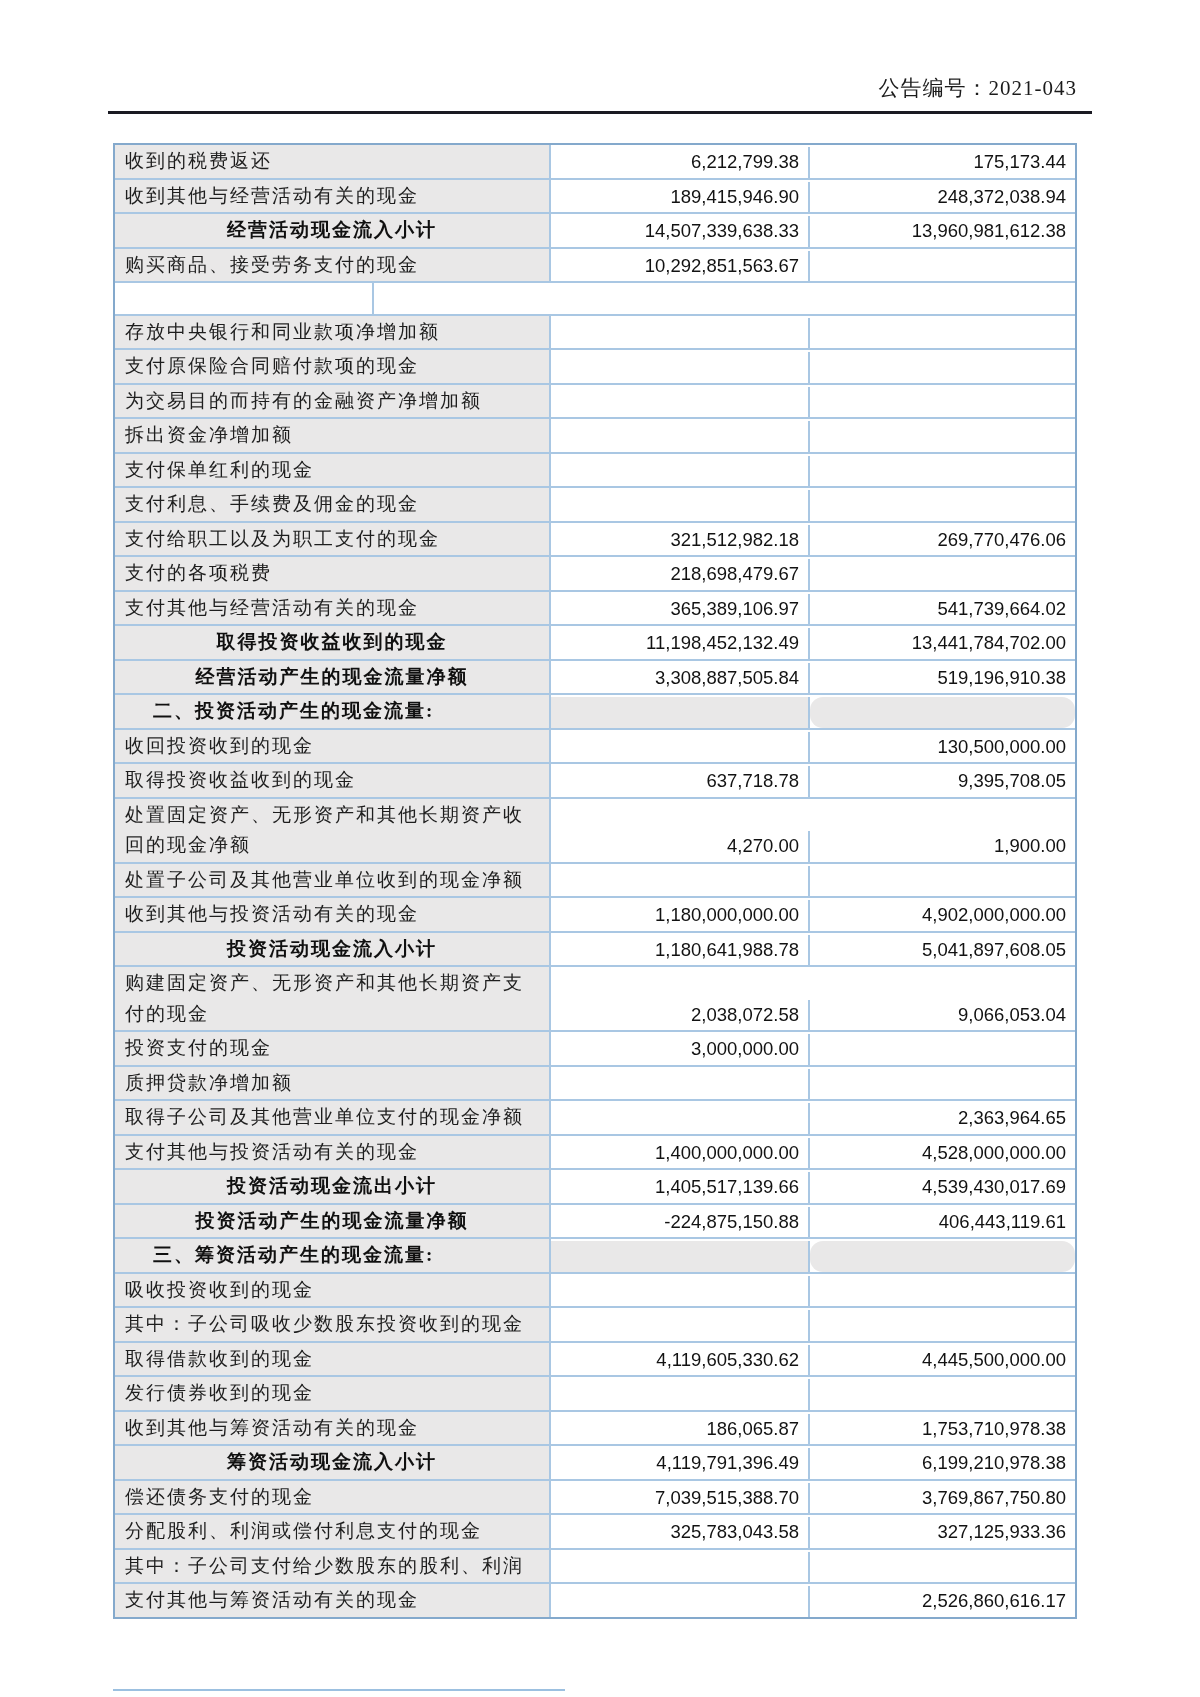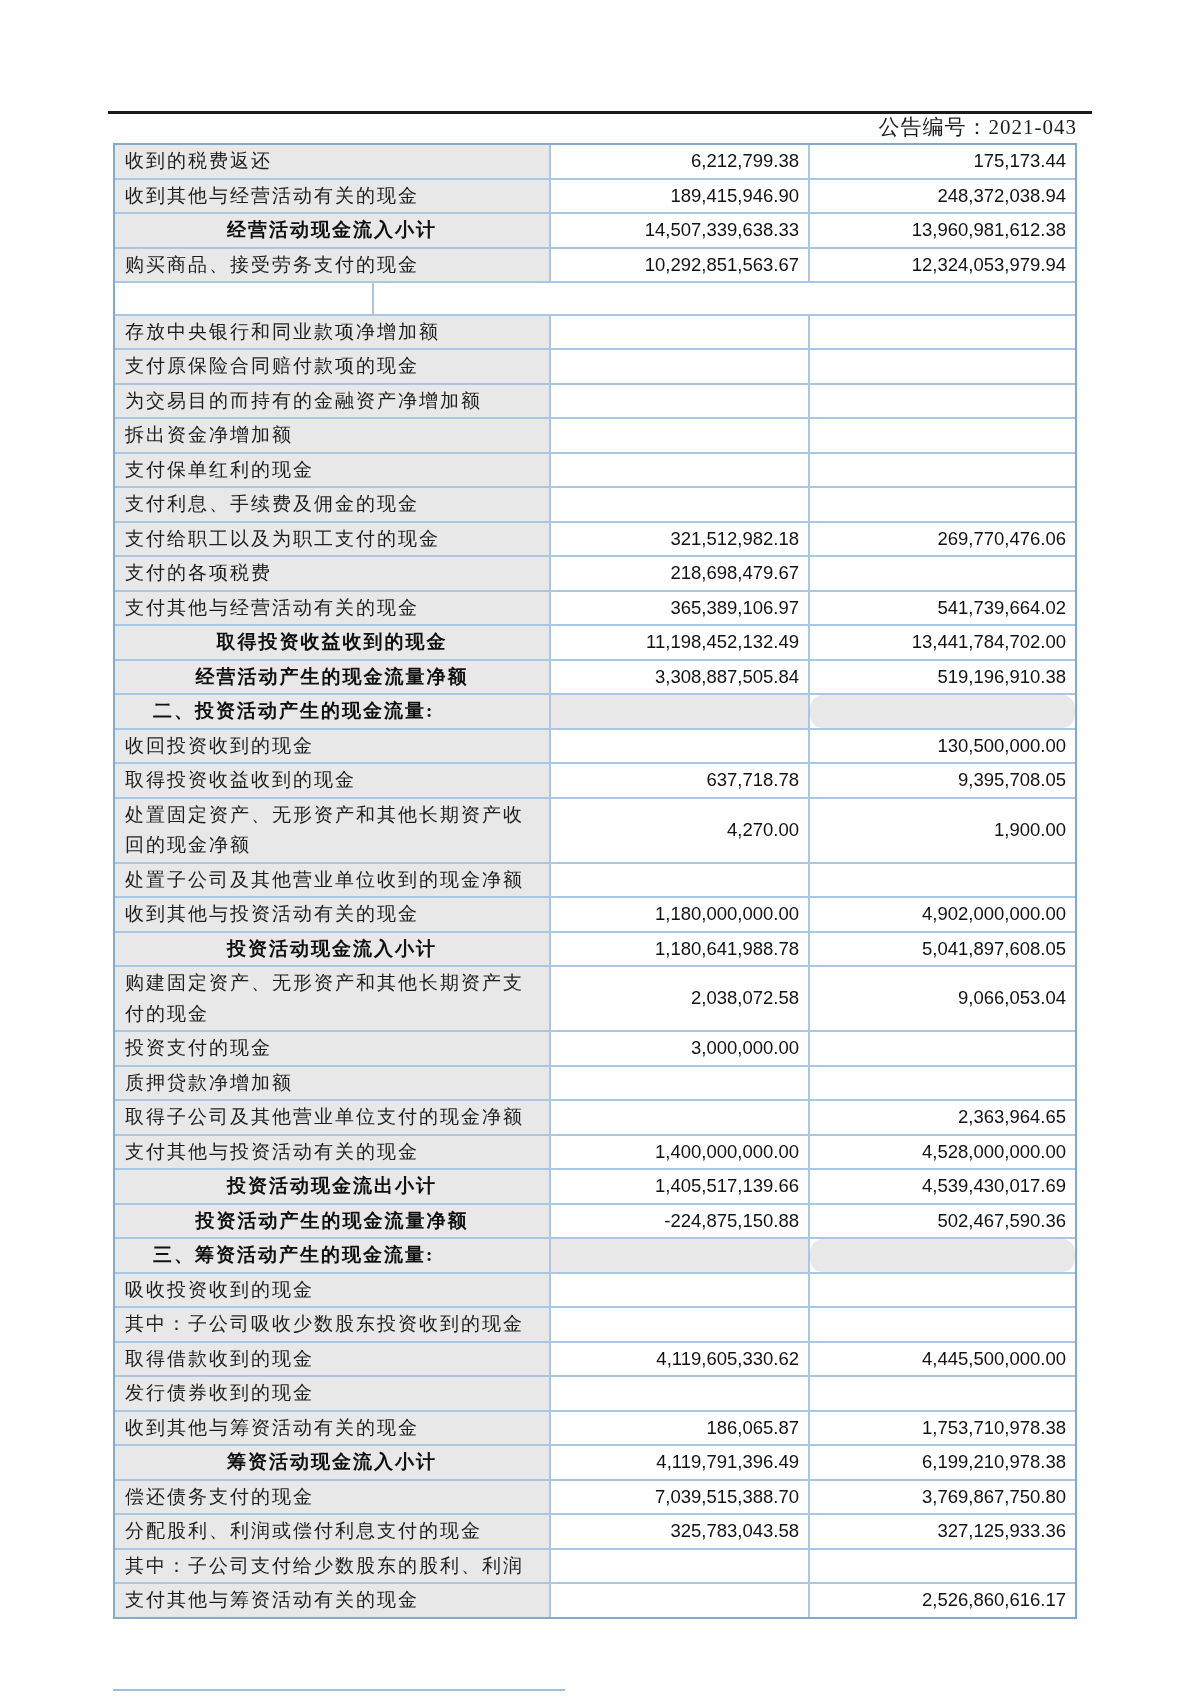--- a/index.html
+++ b/index.html
@@ -2,31 +2,31 @@
 <html><head>
 <meta charset="utf-8">
 <style>
   html,body { margin:0; padding:0; background:#ffffff; }
   .page {
     position:relative; width:1200px; height:1697px; background:#ffffff;
     font-family:"Liberation Serif","DejaVu Serif",serif; overflow:hidden;
   }
   .doc-number {
     position:absolute; top:74px; right:123px;
-    font-size:21px; color:#1b1b1b; letter-spacing:1px; white-space:nowrap;margin-top:39px;
+    font-size:21px; color:#1b1b1b; letter-spacing:1px; white-space:nowrap;
   }
   .header-rule {
     position:absolute; top:111px; left:108px; width:984px; height:3px;
     background:#1a1a22;
   }
   .cfs-table {
     position:absolute; top:143px; left:113px; width:964px;
     border:2px solid #84a9cc; box-sizing:border-box; background:#ffffff;
   }
-  .row { display:flex; border-top:2px solid #a9c7e3; }
+  .row { display:flex; border-top:2px solid #a9c7e3;align-items:flex-end; }
   .row:first-child { border-top:none; }
   .cell { box-sizing:border-box; display:flex; align-items:center; }
   .cell.label {
     width:436px; background:#e9e8e8; padding:1px 10px;
     font-size:19px; letter-spacing:2px; line-height:30.5px; min-height:30.5px;
     color:#1e1e1e; border-right:2px solid #a9c7e3;
     justify-content:flex-start; text-align:left;
   }
   .cell.num {
     width:259px; padding:0 9px; justify-content:flex-end; text-align:right;
@@ -65,21 +65,20 @@
 
   <div class="row subtotal">
     <div class="cell label">经营活动现金流入小计</div>
     <div class="cell num">14,507,339,638.33</div>
     <div class="cell num last">13,960,981,612.38</div>
   </div>
 
   <div class="row item">
     <div class="cell label">购买商品、接受劳务支付的现金</div>
     <div class="cell num">10,292,851,563.67</div>
-    <div class="cell num last">12,324,053,979.94</div>
   </div>
 
   <div class="row item">
     <div class="cell num"></div>
     <div class="cell num last"></div>
   </div>
 
   <div class="row item">
     <div class="cell label">存放中央银行和同业款项净增加额</div>
     <div class="cell num"></div>
@@ -219,21 +218,21 @@
 
   <div class="row subtotal">
     <div class="cell label">投资活动现金流出小计</div>
     <div class="cell num">1,405,517,139.66</div>
     <div class="cell num last">4,539,430,017.69</div>
   </div>
 
   <div class="row subtotal">
     <div class="cell label">投资活动产生的现金流量净额</div>
     <div class="cell num">-224,875,150.88</div>
-    <div class="cell num last">502,467,590.36</div>
+    <div class="cell num last">406,443,119.61</div>
   </div>
 
   <div class="row section">
     <div class="cell label">三、筹资活动产生的现金流量:</div>
     <div class="cell num"></div>
     <div class="cell num last"></div>
   </div>
 
   <div class="row item">
     <div class="cell label">吸收投资收到的现金</div>

